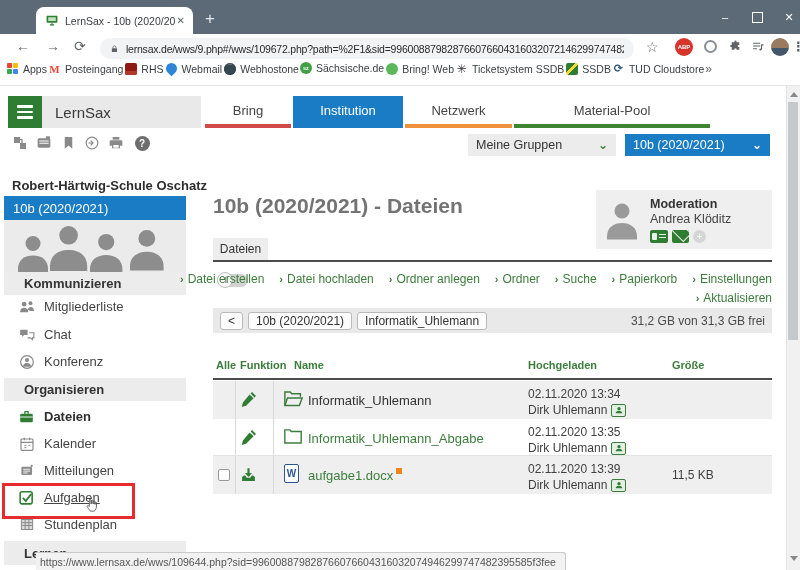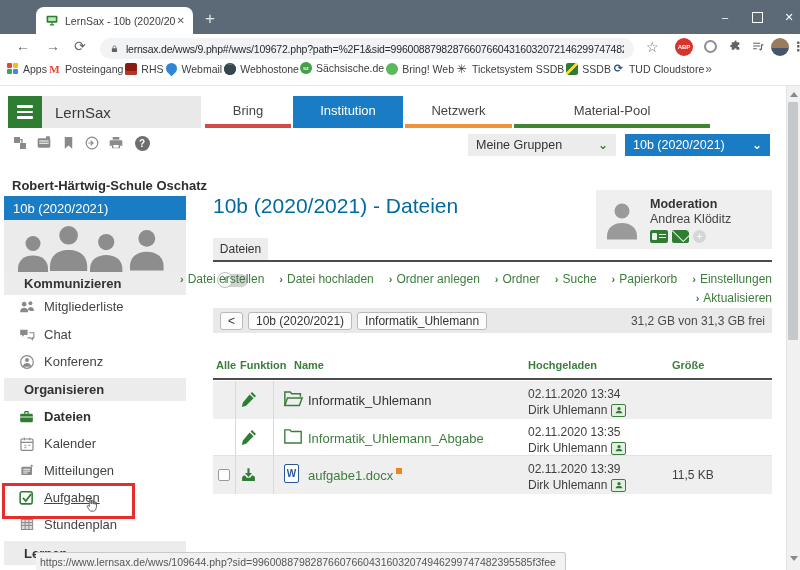--- a/index.html
+++ b/index.html
@@ -73,21 +73,21 @@
   .savatar{left:4px;top:220px;width:182px;height:53px;background:#ebebeb;overflow:hidden;}
   .shead{left:4px;width:182px;height:23px;background:#ececec;display:flex;align-items:center;padding-left:20px;box-sizing:border-box;font-size:13px;font-weight:600;color:#333;}
   .sitem{left:8px;width:182px;height:27px;display:flex;align-items:center;gap:9px;padding-left:10px;box-sizing:border-box;font-size:13px;color:#444;}
   .sitem .sic{width:17px;height:17px;color:#8a8a8a;display:flex;align-items:center;justify-content:center;flex:none;}
   .sitem.active{font-weight:bold;color:#2f2f2f;}
   .sitem.underl .slab{text-decoration:underline;}
   .redbox{left:2px;top:483px;width:127px;height:30px;border:3px solid #e62c2c;z-index:30;}
   .cursorhand{left:84px;top:497px;z-index:31;}
 
   
-  .h1{left:213px;top:194px;font-size:21px;font-weight:400;color:#0369a1;}
+  .h1{left:213px;top:194px;font-size:21px;font-weight:700;color:#737373;}
   .modbox{left:596px;top:190px;width:176px;height:59px;background:#efefef;display:flex;align-items:center;padding:0 8px;box-sizing:border-box;gap:10px;}
   .modav{width:36px;height:40px;color:#9a9a9a;flex:none;}
   .modrole{font-size:12.5px;font-weight:bold;color:#333;}
   .modname{font-size:12.5px;color:#444;margin-top:1px;}
   .modicons{display:flex;gap:4px;margin-top:4px;align-items:center;}
   .idcard{width:18px;height:13px;background:#2e7d32;border-radius:2px;position:relative;}
   .idcard:before{content:"";position:absolute;left:2px;top:3px;width:5px;height:7px;background:#eaf3ea;border-radius:1px;}
   .idcard:after{content:"";position:absolute;right:2px;top:4px;width:7px;height:1.5px;background:#eaf3ea;box-shadow:0 3px 0 #eaf3ea;}
   .envel{width:17px;height:13px;background:#2e7d32;border-radius:2px;position:relative;overflow:hidden;}
   .envel:before{content:"";position:absolute;left:1px;top:-4px;width:15px;height:10px;border:1.5px solid #eaf3ea;transform:rotate(45deg);}

